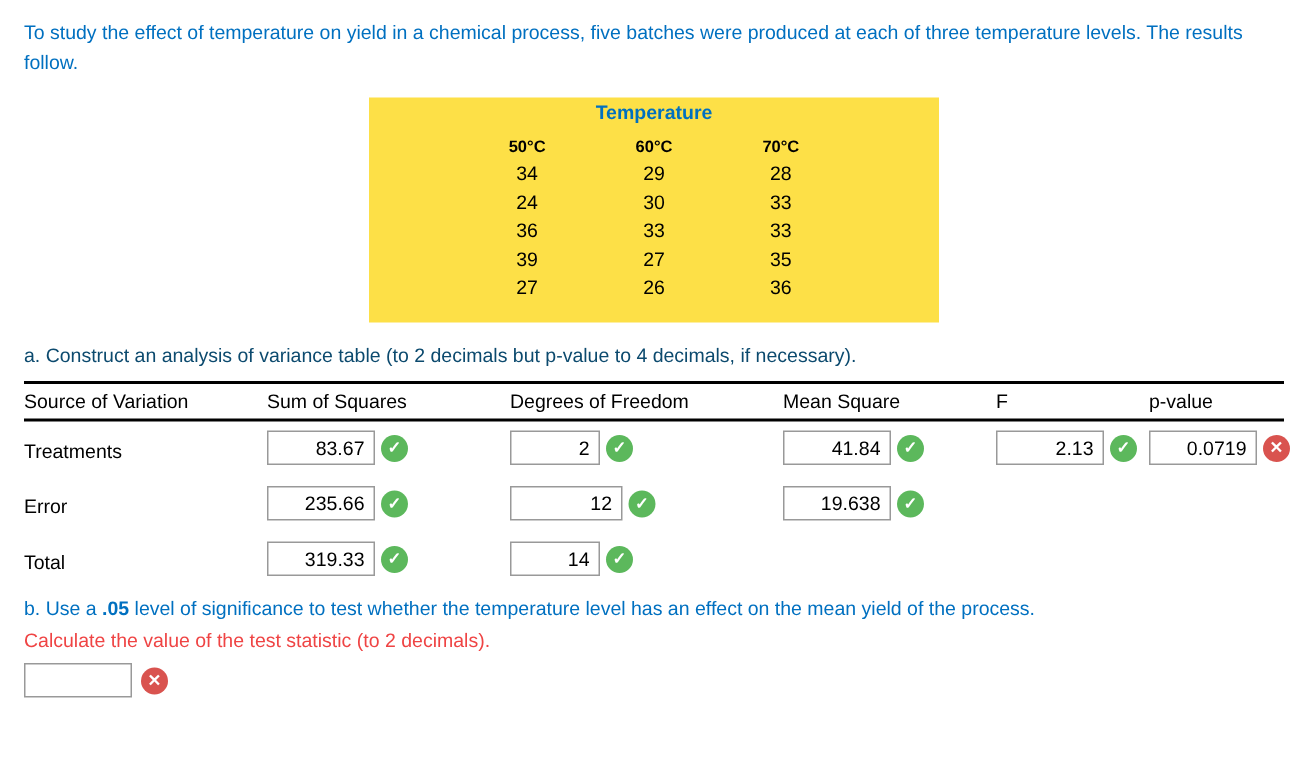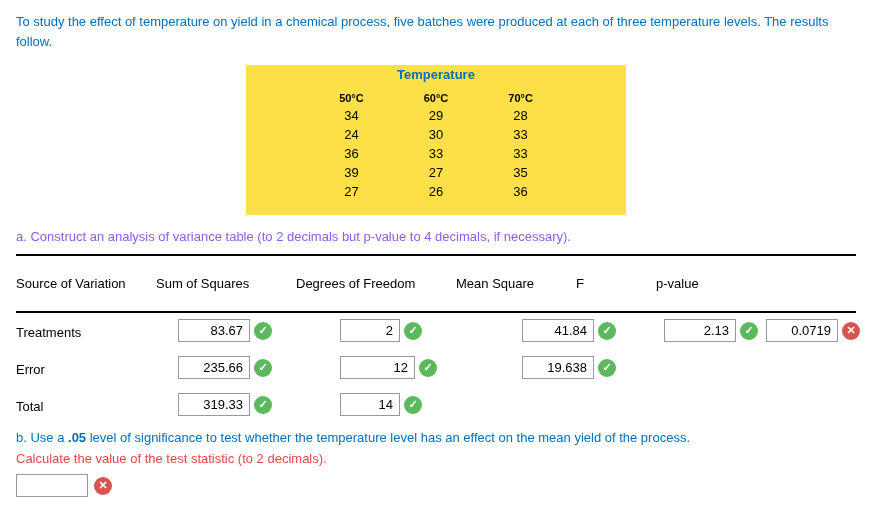--- a/index.html
+++ b/index.html
@@ -51,33 +51,34 @@
     .temp-table table td {
       text-align: center;
       padding: 2px 30px;
       font-size: 13px;
       color: #000;
     }
 
     
     .part-a {
       font-size: 13px;
-      color: #8b5cf6;
+      color: #0c4a6e;
       margin-bottom: 10px;
     }
 
     
     .anova-header {
       display: flex;
       align-items: center;
       border-bottom: 2px solid #000;
       border-top: 2px solid #000;
-      padding: 20px 0;
+      padding: 4px 0;
       font-size: 13px;
       margin-bottom: 6px;
+      justify-content: space-between;
     }
     .col-source { width: 140px; }
     .col-ss { width: 140px; }
     .col-df { width: 160px; }
     .col-ms { width: 120px; }
     .col-f { width: 80px; }
     .col-pval { width: 90px; }
 
     
     .anova-row {

